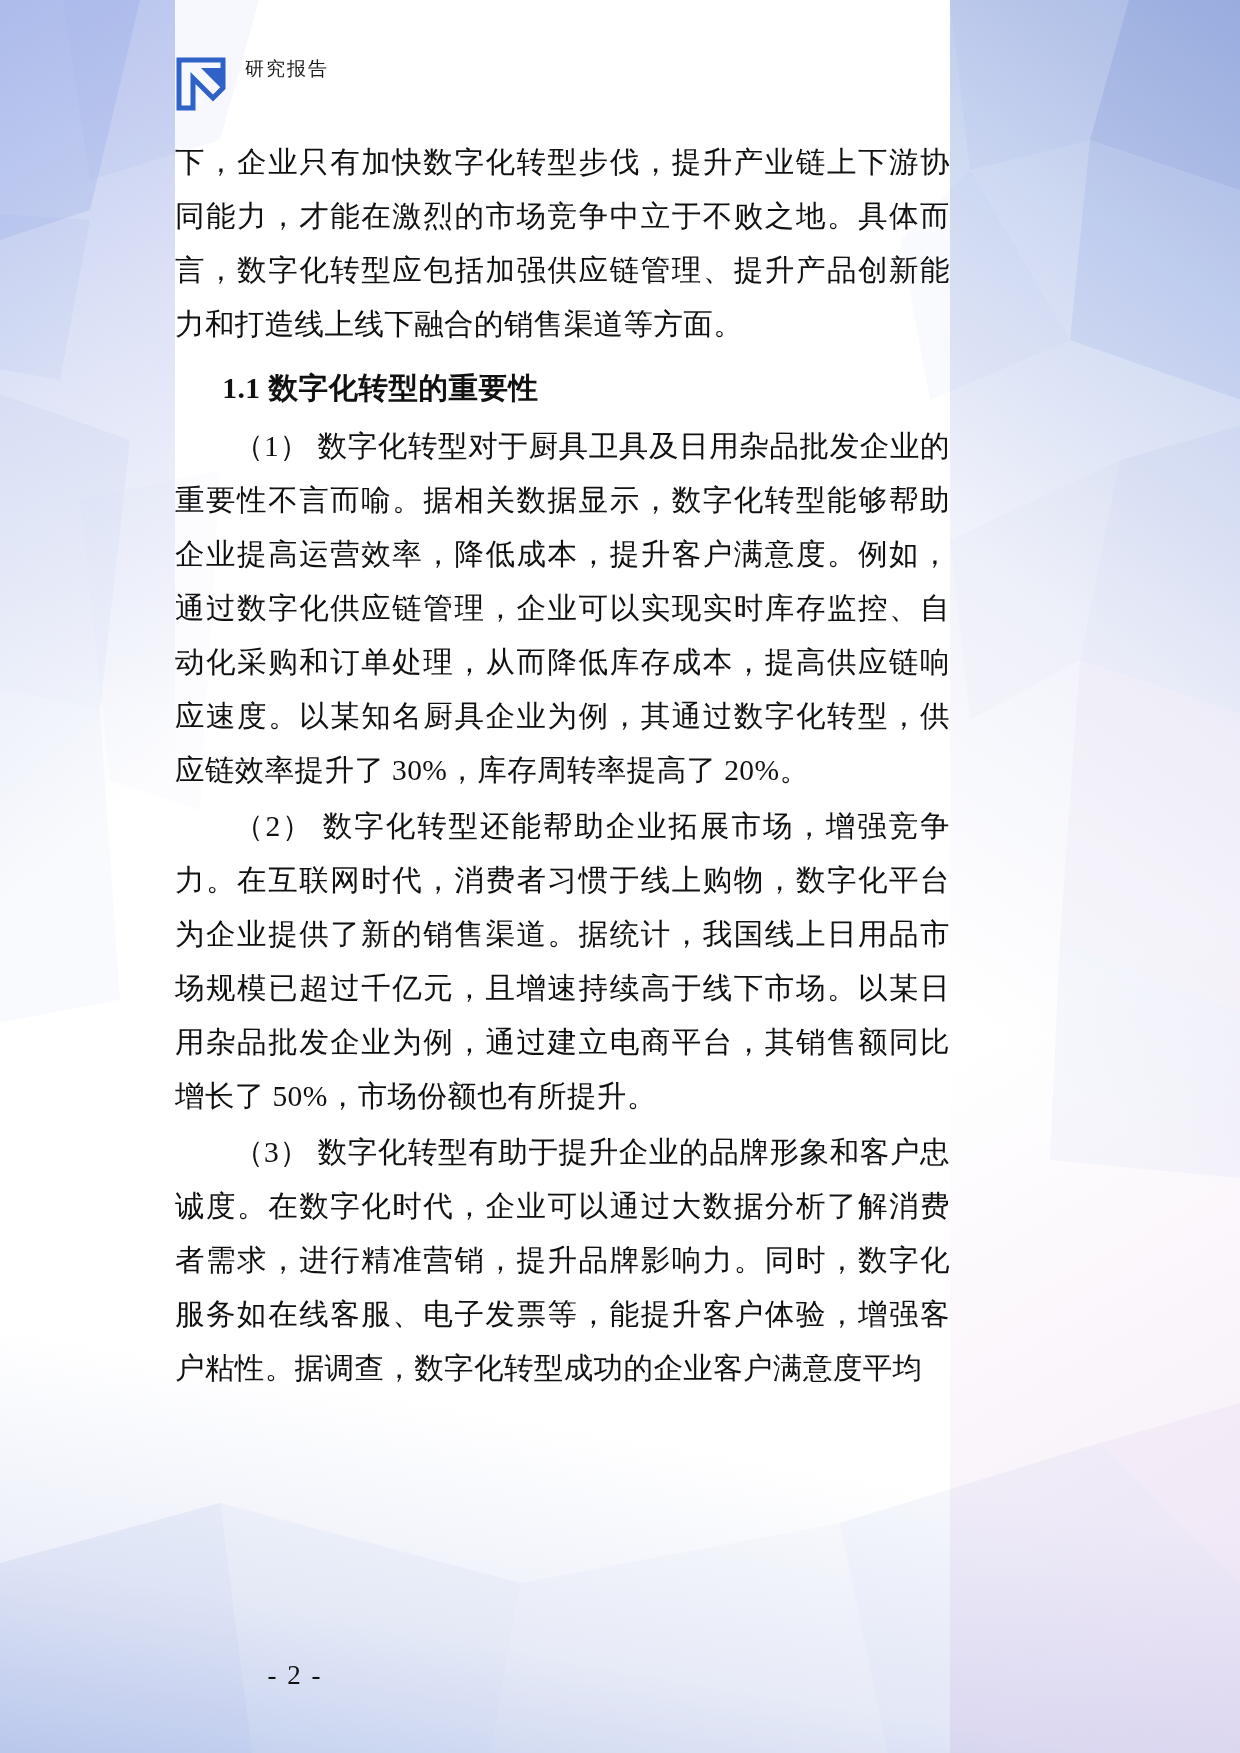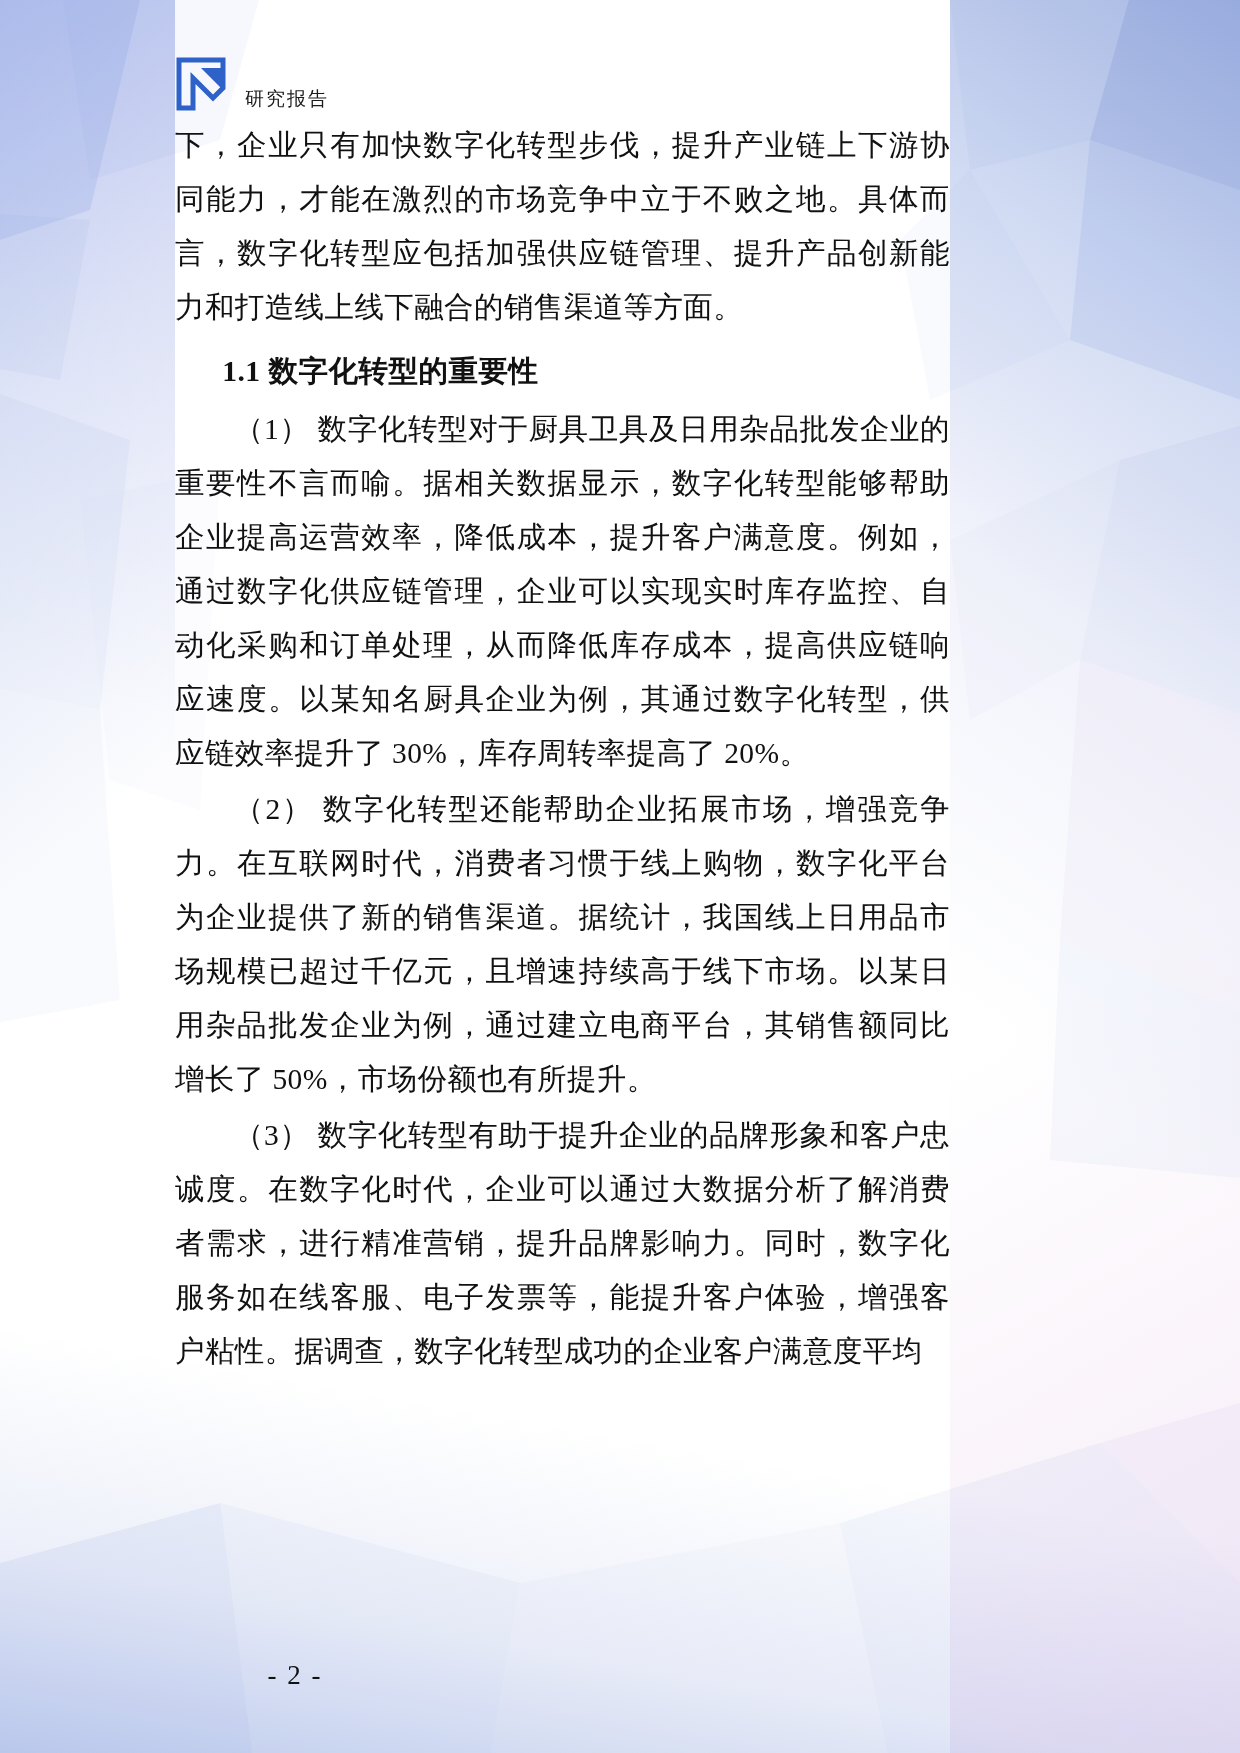--- a/index.html
+++ b/index.html
@@ -50,41 +50,41 @@
     opacity: 0.5;
   }
   .poly svg { display: block; }
 
   
   #header {
     position: absolute;
     left: 175px;
     top: 56px;
     display: flex;
-    align-items: flex-end;
+    align-items: flex-start;
     gap: 14px;
     z-index: 3;
   }
   .logo-mark {
     width: 56px;
     height: 56px;
     position: relative;
   }
   .logo-label {
     font-family: "DejaVu Sans", "Liberation Sans", sans-serif;
     font-size: 19px;
     letter-spacing: 2px;
     color: #1b1b1b;
   }
 
   
   #page {
     position: absolute;
     left: 175px;
-    top: 118px;
+    top: 135px;
     width: 775px;
     z-index: 2;
   }
   p.para {
     margin: 0 0 2px 0;
     font-size: 29.5px;
     line-height: 54px;
     color: #111111;
     text-align: justify;
     text-justify: inter-ideograph;

